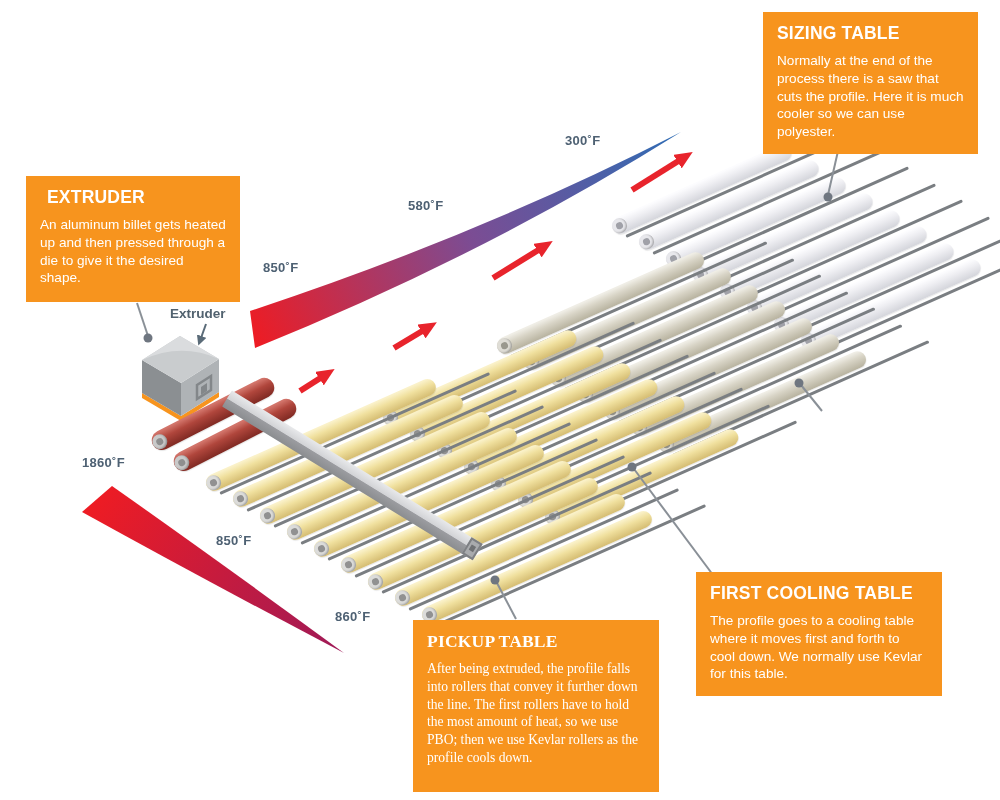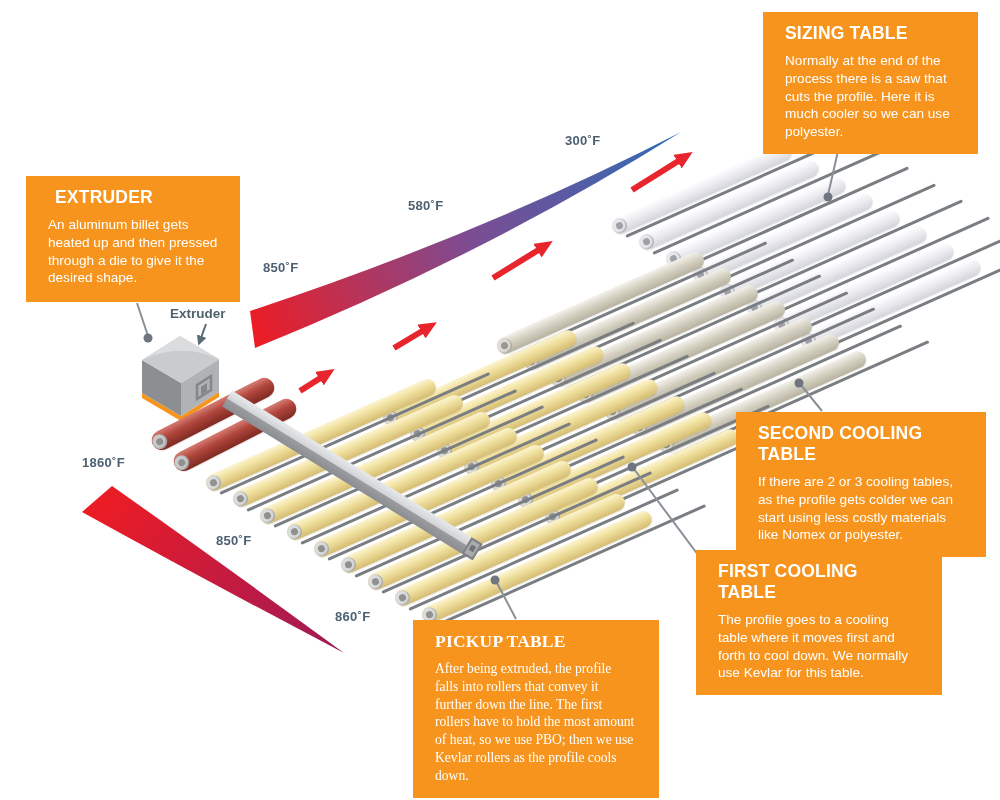--- a/index.html
+++ b/index.html
@@ -22,28 +22,28 @@
   
   #profile-beam{position:absolute;left:227px;top:389px;width:292px;height:19px;
           transform:rotate(31.5deg);transform-origin:0 50%;z-index:7;border-radius:1px;
           background:linear-gradient(180deg,#E8E9EB 0%,#D2D3D6 48%,#9B9CA0 52%,#8B8D90 100%);}
   .beam-end{position:absolute;right:-2px;top:0;width:13px;height:19px;background:#A9ABAE;
           border:2px solid #7E8084;box-sizing:border-box;}
   .beam-end::after{content:"";position:absolute;left:2px;top:4px;width:5px;height:6px;background:#6F7174;}
 
   
   .callout{position:absolute;background:var(--accent_orange);color:#fff;
-           padding:11px 22px 13px;box-sizing:border-box;z-index:9;}
+           padding:11px 14px 13px;box-sizing:border-box;z-index:9;}
   .callout h2{margin:0 0 8px;font-size:17.5px;font-weight:700;letter-spacing:.2px;}
   .callout p{margin:0;font-size:13.6px;line-height:1.31;font-weight:400;}
   #co-extruder{left:26px;top:176px;width:214px;min-height:126px;}
   #co-extruder h2{padding-left:7px;}
   #co-sizing{left:763px;top:12px;width:215px;min-height:140px;}
   #co-second{left:736px;top:412px;width:250px;min-height:115px;}
-  #co-first{left:696px;top:550px;width:246px;min-height:118px;}
+  #co-first{left:696px;top:572px;width:246px;min-height:118px;}
   #co-pickup{left:413px;top:620px;width:246px;min-height:172px;font-family:Liberation Serif, serif;}
 
   
   .temp{position:absolute;font-size:13px;font-weight:700;color:var(--temperature_label);
         z-index:8;letter-spacing:.3px;white-space:nowrap;}
   #t-1050{left:82px;top:455px;}  #t-850b{left:216px;top:533px;} #t-750{left:335px;top:609px;}
   #t-850t{left:263px;top:260px;} #t-580{left:408px;top:198px;}  #t-300{left:565px;top:133px;}
   .initial-area{position:absolute;left:72px;top:398px;width:108px;font-size:21px;line-height:1.12;
         font-weight:700;color:var(--accent_orange);z-index:8;}
   .extruder-label{position:absolute;left:170px;top:306px;font-size:13.5px;font-weight:700;
@@ -210,24 +210,20 @@
   <div class="extruder-label">Extruder</div>
 
   <div class="callout" id="co-extruder">
     <h2>EXTRUDER</h2>
     <p>An aluminum billet gets heated up and then pressed through a die to give it the desired shape.</p>
   </div>
   <div class="callout" id="co-sizing">
     <h2>SIZING TABLE</h2>
     <p>Normally at the end of the process there is a saw that cuts the profile. Here it is much cooler so we can use polyester.</p>
   </div>
-  <div class="callout" id="co-second">
-    <h2>SECOND COOLING TABLE</h2>
-    <p>If there are 2 or 3 cooling tables, as the profile gets colder we can start using less costly materials like Nomex or polyester.</p>
-  </div>
   <div class="callout" id="co-first">
     <h2>FIRST COOLING TABLE</h2>
     <p>The profile goes to a cooling table where it moves first and forth to cool down. We normally use Kevlar for this table.</p>
   </div>
   <div class="callout" id="co-pickup">
     <h2>PICKUP TABLE</h2>
     <p>After being extruded, the profile falls into rollers that convey it further down the line. The first rollers have to hold the most amount of heat, so we use PBO; then we use Kevlar rollers as the profile cools down.</p>
   </div>
 
 </div>

